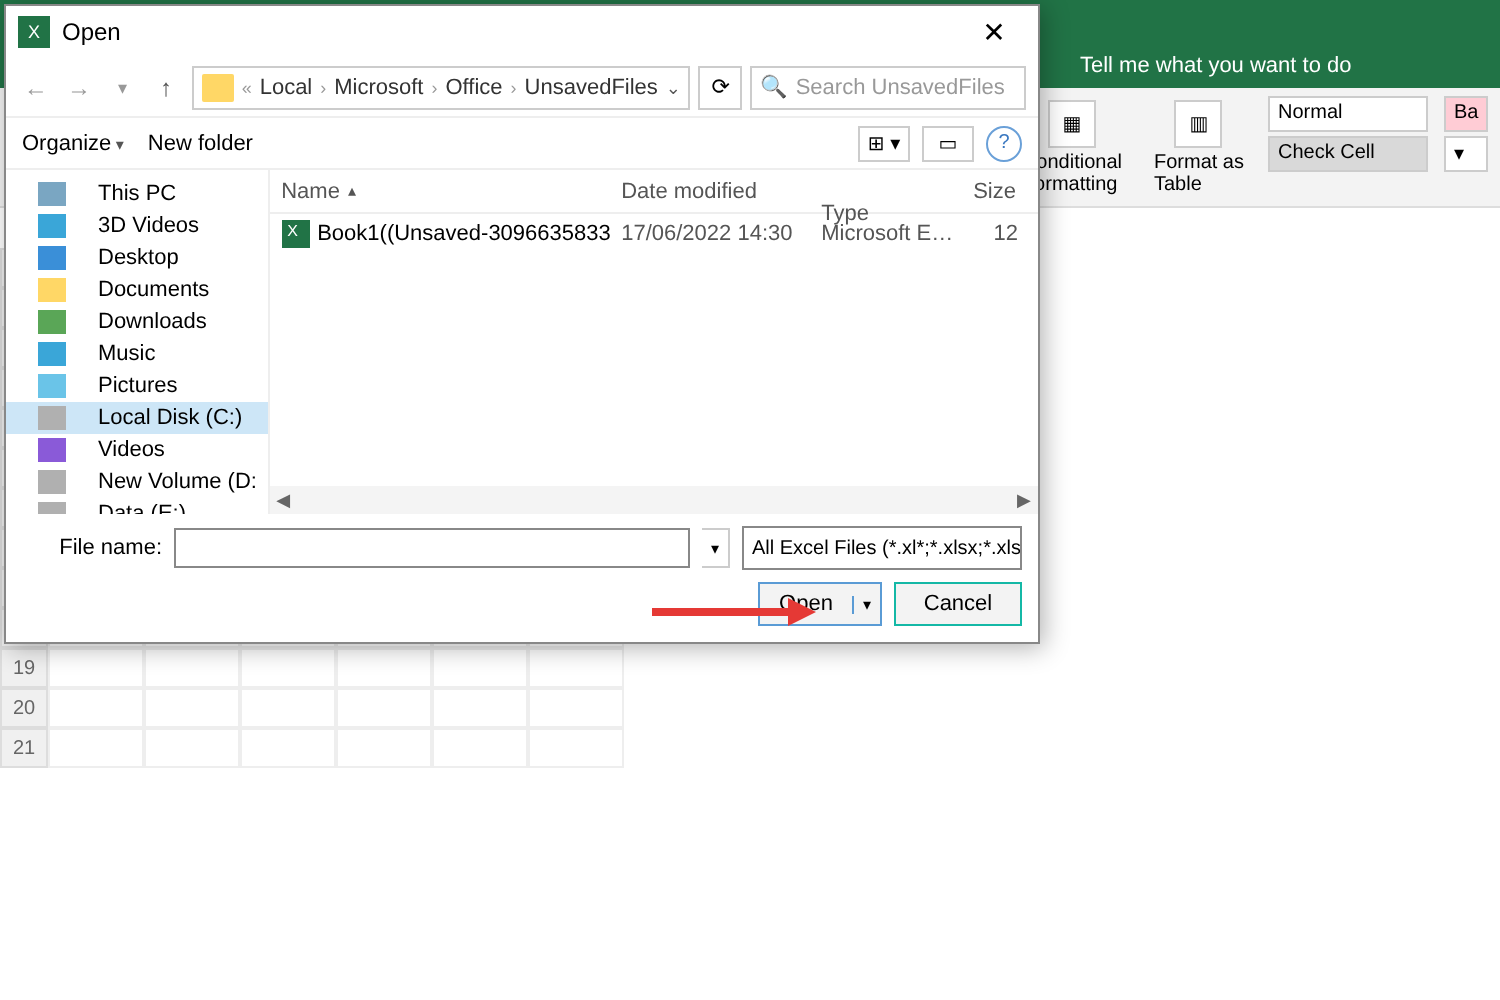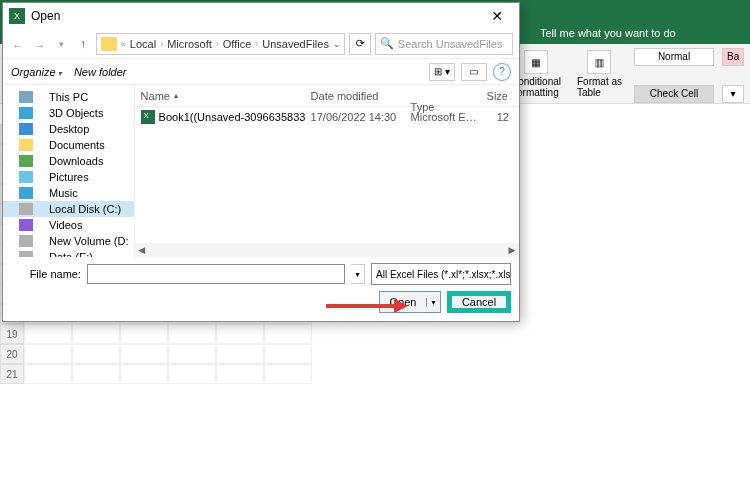--- a/index.html
+++ b/index.html
@@ -5,21 +5,21 @@
 * { margin: 0; padding: 0; box-sizing: border-box; font-family: "Segoe UI", Tahoma, sans-serif; }
 body { width: 750px; height: 500px; background: #fff; position: relative; overflow: hidden; }
 
 
 .excel-bg { position: absolute; inset: 0; display: flex; flex-direction: column; }
 .excel-title { height: 22px; background: #217346; color: #fff; display: flex; align-items: center; justify-content: center; font-size: 12px; }
 .excel-tell { height: 22px; background: #217346; color: #fff; display: flex; align-items: center; padding-left: 540px; font-size: 11px; }
 .excel-ribbon { height: 60px; background: #f3f3f3; display: flex; align-items: flex-start; padding: 4px 6px; gap: 8px; border-bottom: 1px solid #ddd; justify-content: flex-end; }
 .ribbon-btn { display: flex; flex-direction: column; align-items: center; font-size: 10px; padding: 2px 4px; gap: 2px; }
 .ribbon-btn .ico { width: 24px; height: 24px; background: #fff; border: 1px solid #ccc; display: flex; align-items: center; justify-content: center; }
-.styles-box { display: flex; flex-direction: column; gap: 19px; text-align: center; }
+.styles-box { display: flex; flex-direction: column; gap: 2px; }
 .style-item { width: 80px; height: 18px; font-size: 10px; padding: 2px 4px; border: 1px solid #ccc; background: #fff; }
 .style-item.check { background: #d9d9d9; }
 
 .sheet { flex: 1; display: flex; background: #fff; }
 .row-hdrs { width: 24px; display: flex; flex-direction: column; }
 .row-hdr { height: 20px; background: #f0f0f0; border: 1px solid #ddd; font-size: 10px; display: flex; align-items: center; justify-content: center; color: #666; }
 .grid { flex: 1; display: flex; flex-direction: column; }
 .col-hdrs { display: flex; }
 .col-hdr { width: 48px; height: 20px; background: #f0f0f0; border: 1px solid #ddd; font-size: 10px; display: flex; align-items: center; justify-content: center; color: #666; }
 .cells { flex: 1; }
@@ -35,21 +35,21 @@
 .nav-arrow { width: 18px; height: 18px; color: #999; font-size: 12px; text-align: center; line-height: 18px; }
 .nav-up { width: 18px; color: #555; }
 .folder-ico { width: 16px; height: 14px; background: #ffd766; border-radius: 1px; }
 .breadcrumb { flex: 1; height: 22px; border: 1px solid #ccc; display: flex; align-items: center; font-size: 11px; padding: 0 4px; gap: 4px; color: #333; }
 .bc-sep { color: #999; font-size: 9px; }
 .bc-drop { margin-left: auto; font-size: 9px; color: #555; }
 .nav-refresh { width: 22px; height: 22px; border: 1px solid #ccc; display: flex; align-items: center; justify-content: center; font-size: 11px; }
 .search { width: 140px; height: 22px; border: 1px solid #ccc; display: flex; align-items: center; padding: 0 4px; font-size: 11px; color: #999; gap: 4px; }
 .search .mag { font-size: 11px; }
 .dlg-toolbar { height: 26px; display: flex; align-items: center; padding: 0 8px; gap: 12px; font-size: 11px; border-bottom: 1px solid #eee; }
-.tb-item { cursor: pointer; font-style: italic; }
+.tb-item { cursor: pointer; }
 .tb-drop::after { content: " ▾"; font-size: 8px; color: #555; }
 .tb-right { margin-left: auto; display: flex; gap: 6px; }
 .view-btn { width: 26px; height: 18px; border: 1px solid #ccc; display: flex; align-items: center; justify-content: center; font-size: 10px; }
 .help-btn { width: 18px; height: 18px; border: 1px solid #6aa0d8; color: #3a78c0; border-radius: 50%; display: flex; align-items: center; justify-content: center; font-size: 10px; }
 .dlg-body { flex: 1; display: flex; min-height: 0; }
 .tree { width: 140px; border-right: 1px solid #eee; font-size: 11px; padding: 4px 0; overflow: hidden; }
 .tree-item { display: flex; align-items: center; gap: 16px; padding: 2px 8px 2px 16px; white-space: nowrap; cursor: pointer; }
 .tree-item.sel { background: #cde6f7; }
 .tree-ico { width: 14px; height: 12px; flex-shrink: 0; }
 .ico-pc { background: #7aa6c2; }
@@ -79,21 +79,21 @@
 .hscroll { position: absolute; bottom: 0; left: 0; right: 0; height: 14px; background: #f4f4f4; display: flex; align-items: center; }
 .hscroll .arrow { width: 14px; text-align: center; font-size: 9px; color: #666; }
 .hscroll .track { flex: 1; height: 10px; }
 .dlg-bottom { padding: 6px 8px 8px 8px; font-size: 11px; display: flex; flex-direction: column; gap: 6px; }
 .fn-row { display: flex; align-items: center; gap: 6px; }
 .fn-label { width: 70px; text-align: right; }
 .fn-input { flex: 1; height: 20px; border: 1px solid #888; padding: 0 4px; }
 .fn-drop { width: 14px; height: 20px; border: 1px solid #ccc; border-left: none; display: flex; align-items: center; justify-content: center; font-size: 8px; }
 .filter { width: 140px; height: 22px; border: 1px solid #888; display: flex; align-items: center; padding: 0 4px; font-size: 10px; white-space: nowrap; overflow: hidden; }
 .btn-row { display: flex; justify-content: flex-end; gap: 6px; align-items: center; }
-.btn { height: 22px; border: 5px solid #14b8a6; background: #f3f3f3; display: flex; align-items: center; justify-content: center; font-size: 11px; cursor: pointer; }
+.btn { height: 22px; border: 1px solid #14b8a6; background: #f3f3f3; display: flex; align-items: center; justify-content: center; font-size: 11px; cursor: pointer; }
 .btn.open { width: 62px; border: 1px solid #5a9bd5; display: flex; }
 .btn.open .lbl { flex: 1; text-align: center; }
 .btn.open .split { width: 14px; border-left: 1px solid #5a9bd5; display: flex; align-items: center; justify-content: center; font-size: 8px; }
 .btn.cancel { width: 64px; }
 
 .arrow-annot { position: absolute; left: 326px; top: 299px; width: 82px; height: 14px; pointer-events: none; }
 .arrow-annot .shaft { position: absolute; left: 0; top: 5px; width: 68px; height: 4px; background: #e53935; }
 .arrow-annot .head { position: absolute; right: 0; top: 0; width: 0; height: 0; border-left: 14px solid #e53935; border-top: 7px solid transparent; border-bottom: 7px solid transparent; }
 </style>
 </head>
@@ -297,41 +297,41 @@
     </div>
   </div>
   <div class="dlg-body">
     <div class="tree" id="tree">
         <div class="tree-item">
           <span class="tree-ico ico-pc"></span>
           <span>This PC</span>
         </div>
         <div class="tree-item">
           <span class="tree-ico ico-3d"></span>
-          <span>3D Objects</span>
+          <span>3D Videos</span>
         </div>
         <div class="tree-item">
           <span class="tree-ico ico-desk"></span>
           <span>Desktop</span>
         </div>
         <div class="tree-item">
           <span class="tree-ico ico-docs"></span>
           <span>Documents</span>
         </div>
         <div class="tree-item">
           <span class="tree-ico ico-down"></span>
           <span>Downloads</span>
         </div>
         <div class="tree-item">
+          <span class="tree-ico ico-music"></span>
+          <span>Music</span>
+        </div>
+        <div class="tree-item">
           <span class="tree-ico ico-pics"></span>
           <span>Pictures</span>
-        </div>
-        <div class="tree-item">
-          <span class="tree-ico ico-music"></span>
-          <span>Music</span>
         </div>
         <div class="tree-item sel">
           <span class="tree-ico ico-disk"></span>
           <span>Local Disk (C:)</span>
         </div>
         <div class="tree-item">
           <span class="tree-ico ico-vid"></span>
           <span>Videos</span>
         </div>
         <div class="tree-item">

